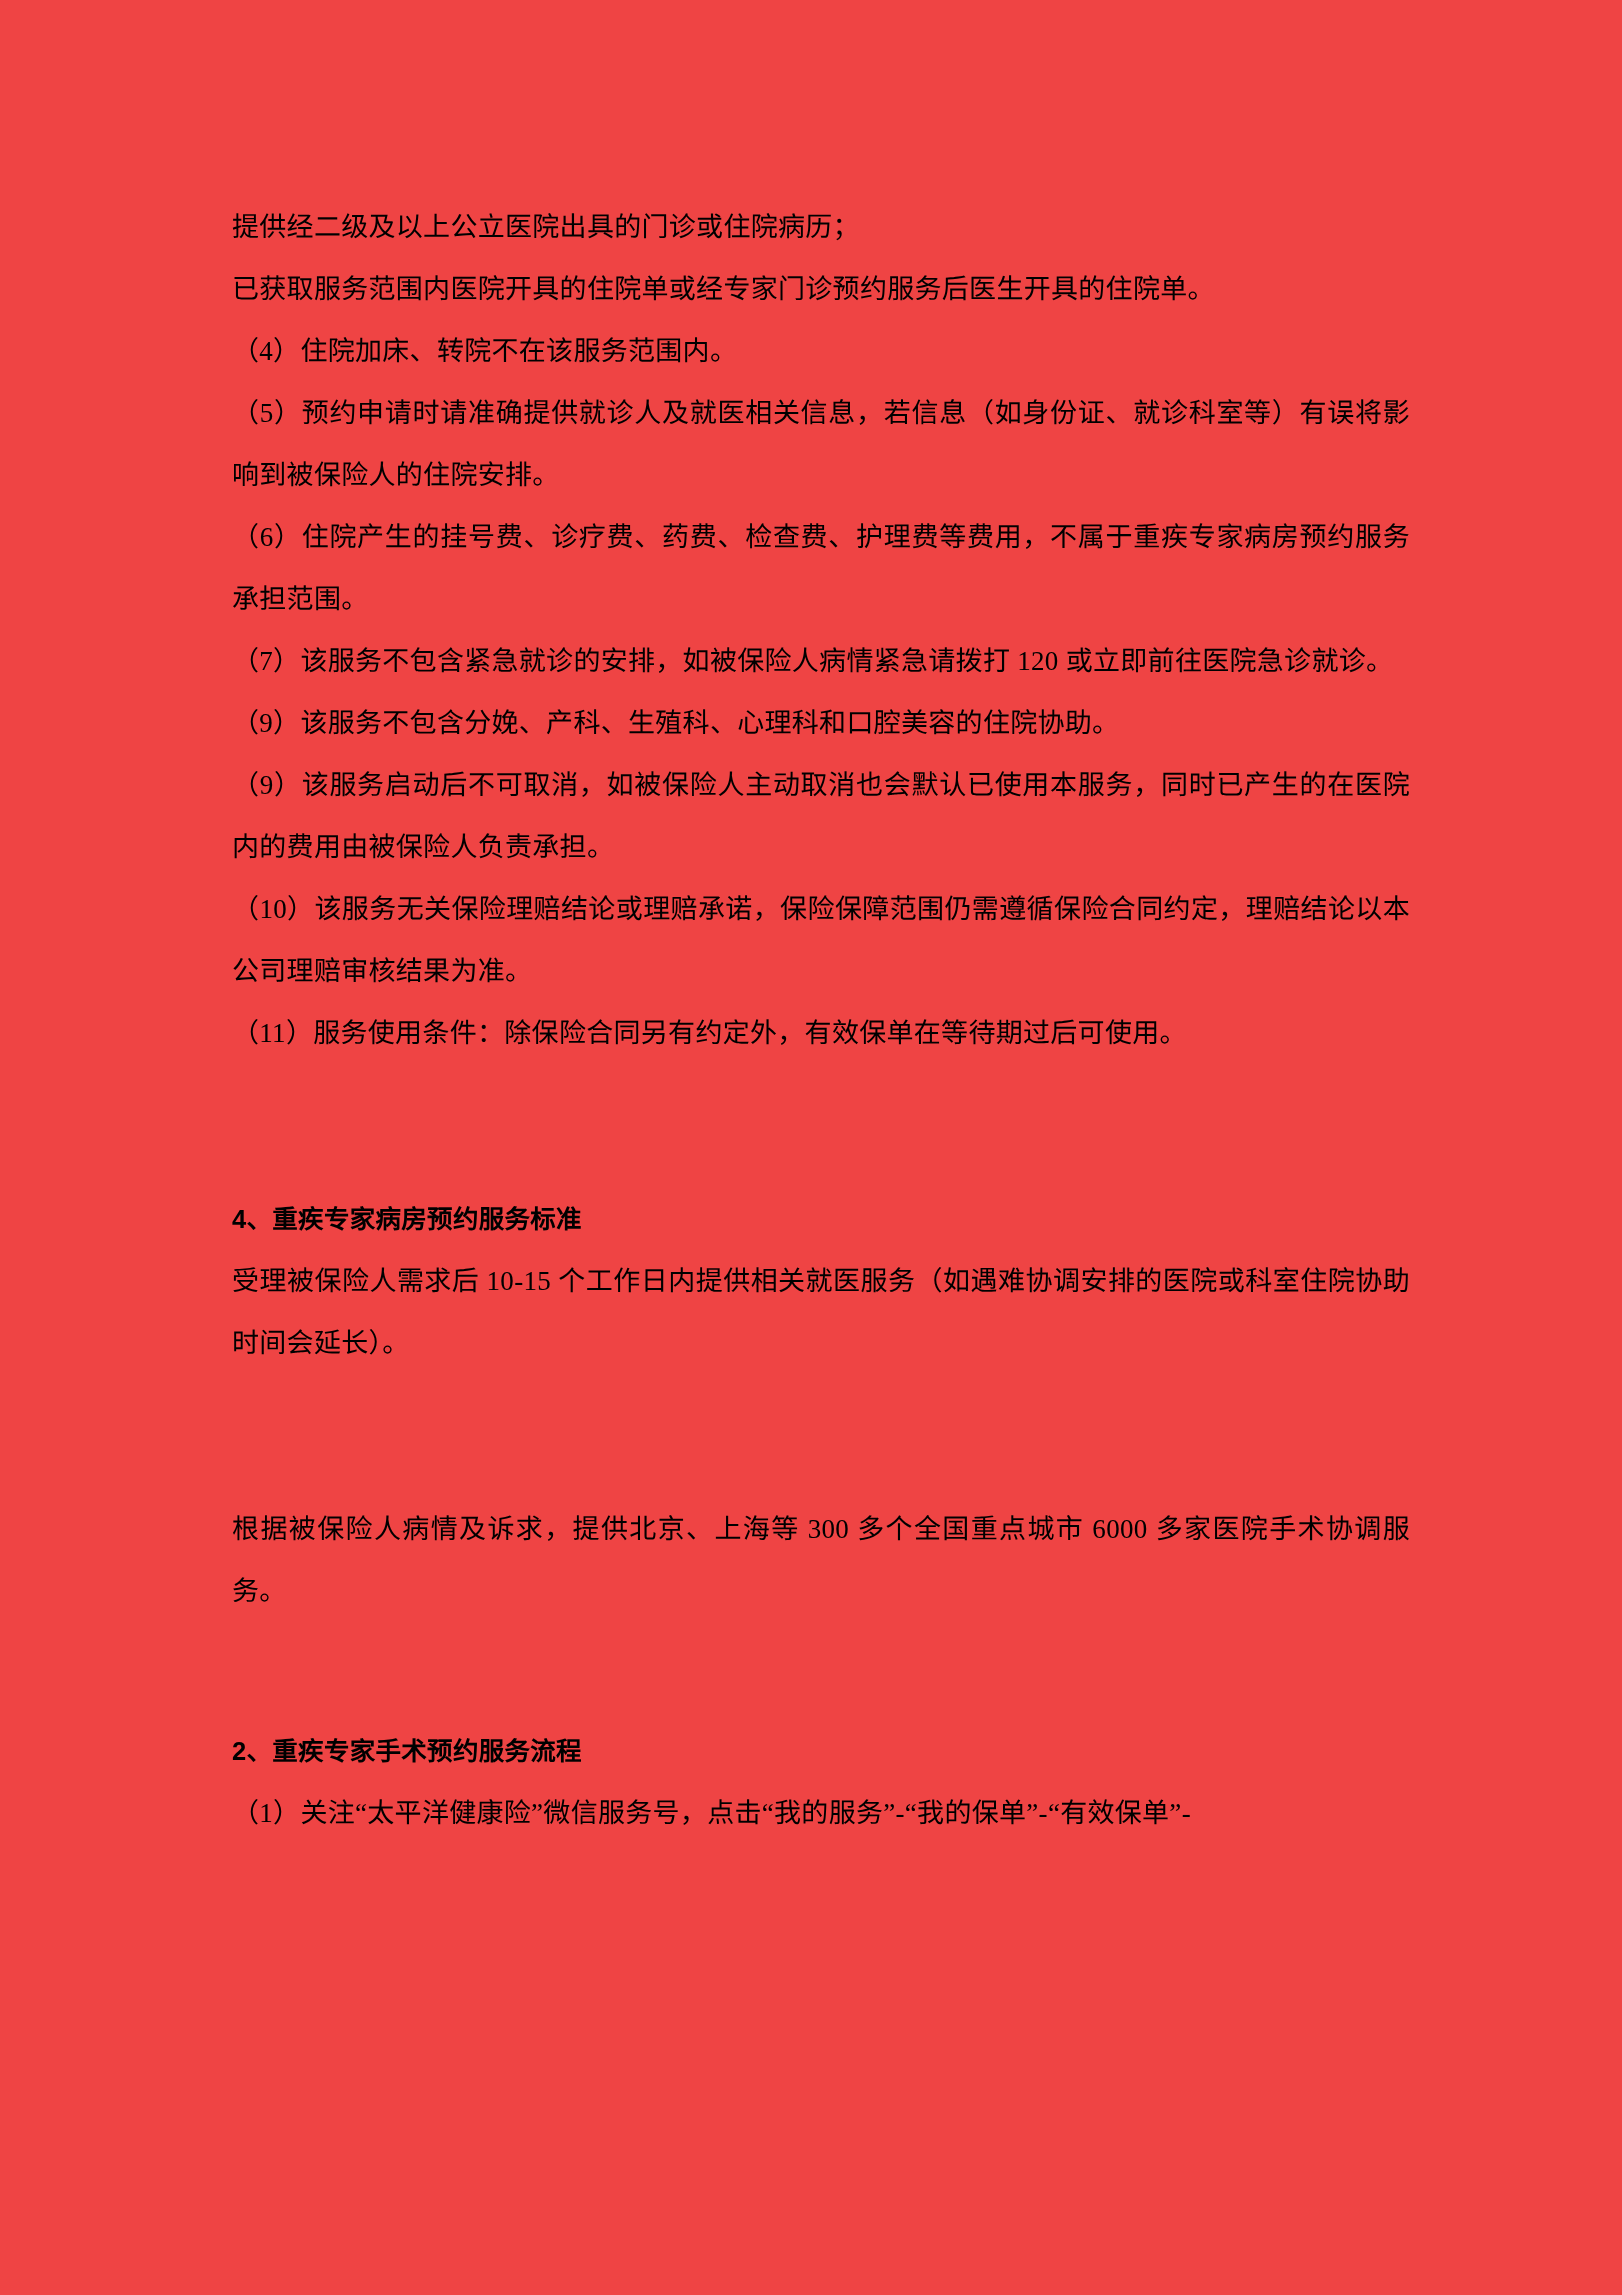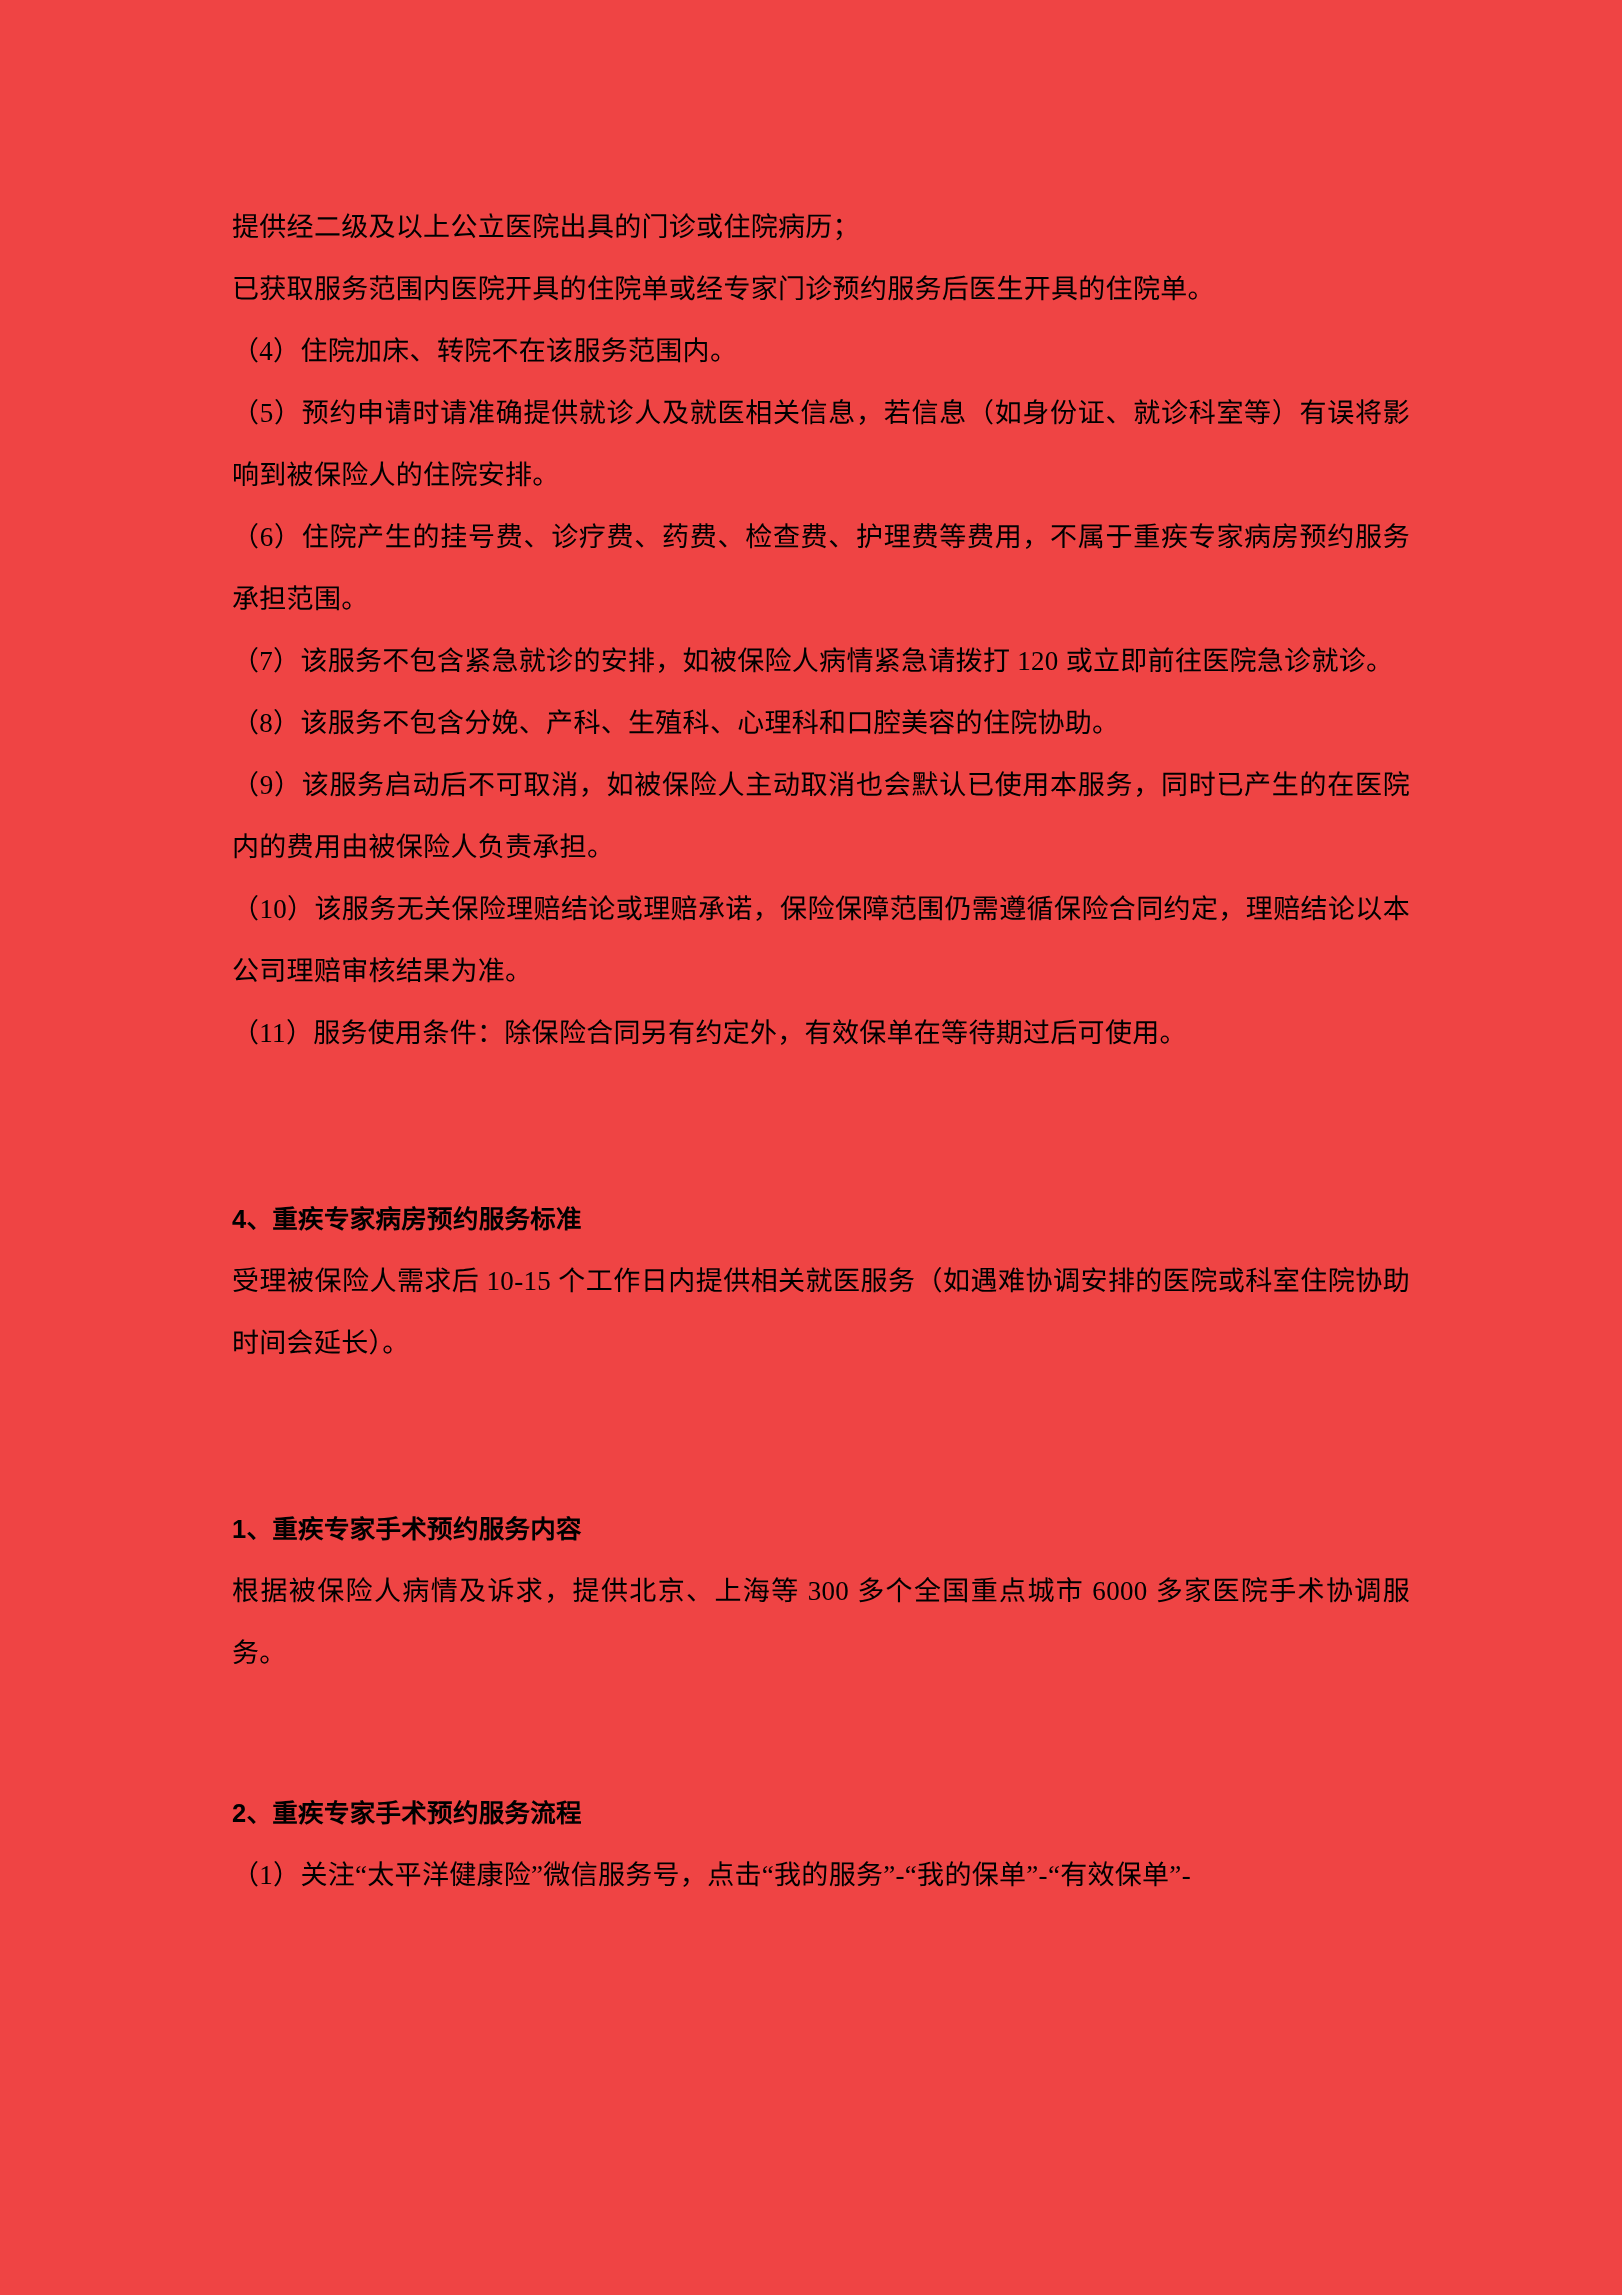--- a/index.html
+++ b/index.html
@@ -49,33 +49,32 @@
 
 <div class="page">
   <div class="content">
 
     <p class="body">提供经二级及以上公立医院出具的门诊或住院病历；</p>
     <p class="body">已获取服务范围内医院开具的住院单或经专家门诊预约服务后医生开具的住院单。</p>
     <p class="body">（4）住院加床、转院不在该服务范围内。</p>
     <p class="body">（5）预约申请时请准确提供就诊人及就医相关信息，若信息（如身份证、就诊科室等）有误将影响到被保险人的住院安排。</p>
     <p class="body">（6）住院产生的挂号费、诊疗费、药费、检查费、护理费等费用，不属于重疾专家病房预约服务承担范围。</p>
     <p class="body">（7）该服务不包含紧急就诊的安排，如被保险人病情紧急请拨打 120 或立即前往医院急诊就诊。</p>
-    <p class="body">（8）该服务不包含分娩、产科、生殖科、心理科和口腔美容的住院协助。</p>
+    <p class="body">（9）该服务不包含分娩、产科、生殖科、心理科和口腔美容的住院协助。</p>
     <p class="body">（9）该服务启动后不可取消，如被保险人主动取消也会默认已使用本服务，同时已产生的在医院内的费用由被保险人负责承担。</p>
     <p class="body">（10）该服务无关保险理赔结论或理赔承诺，保险保障范围仍需遵循保险合同约定，理赔结论以本公司理赔审核结果为准。</p>
     <p class="body">（11）服务使用条件：除保险合同另有约定外，有效保单在等待期过后可使用。</p>
 
     <div class="spacer-lg"></div>
 
     <p class="bold">4、重疾专家病房预约服务标准</p>
     <p class="body">受理被保险人需求后 10-15 个工作日内提供相关就医服务（如遇难协调安排的医院或科室住院协助时间会延长）。</p>
 
     <div class="spacer-lg"></div>
 
-    <p class="bold">1、重疾专家手术预约服务内容</p>
     <p class="body">根据被保险人病情及诉求，提供北京、上海等 300 多个全国重点城市 6000 多家医院手术协调服务。</p>
 
     <div class="spacer-md"></div>
 
     <p class="bold">2、重疾专家手术预约服务流程</p>
     <p class="body">（1）关注“太平洋健康险”微信服务号，点击“我的服务”-“我的保单”-“有效保单”-</p>
 
   </div>
 </div>
 

